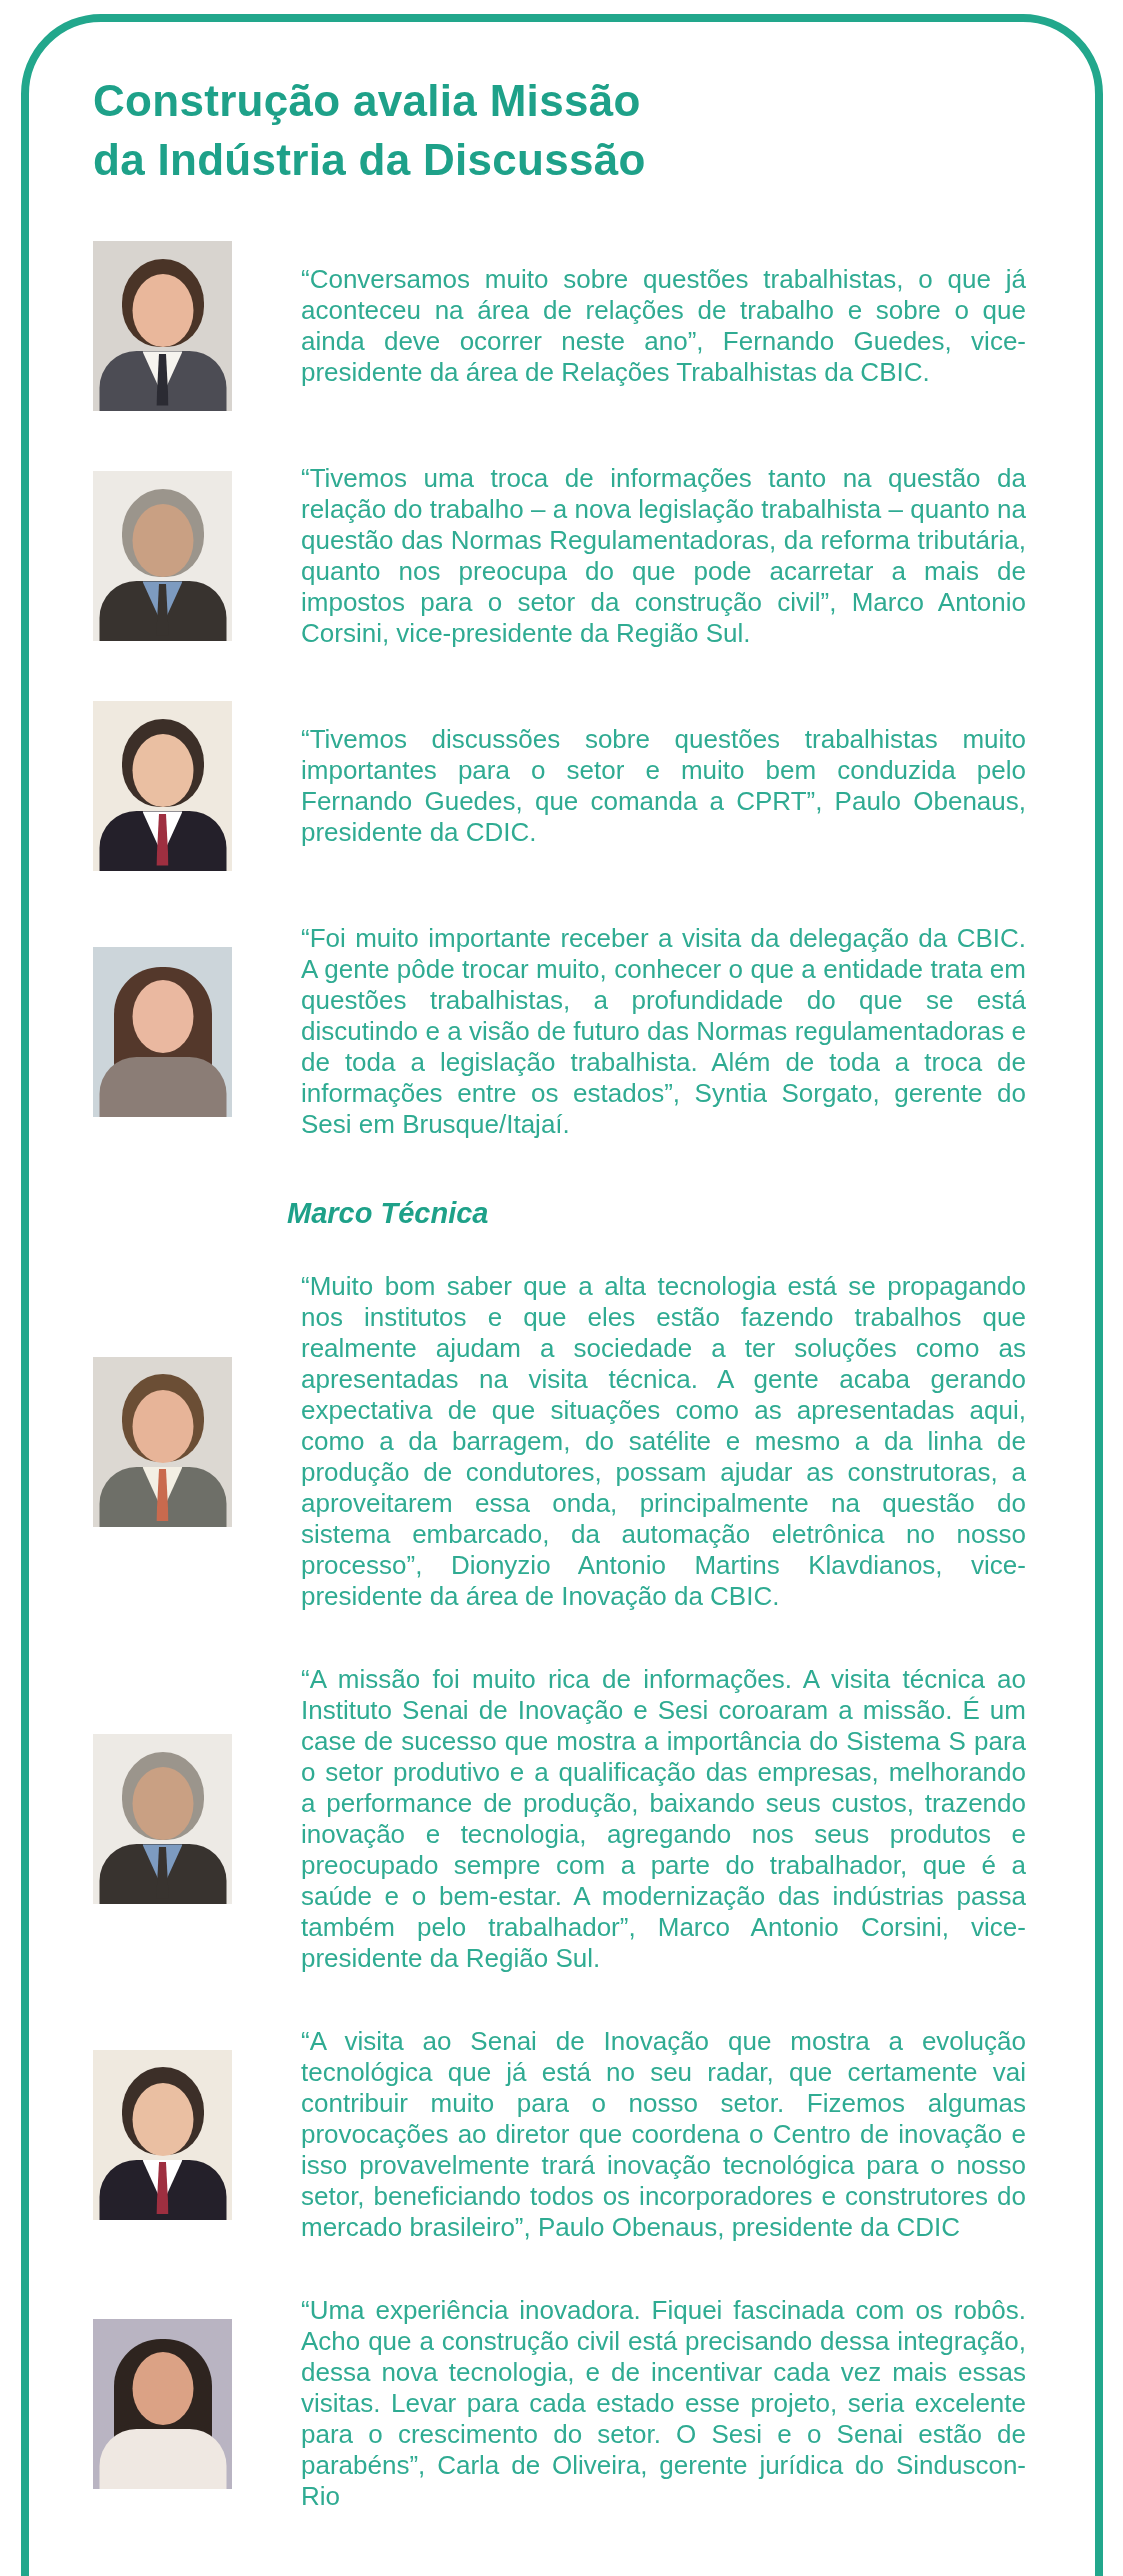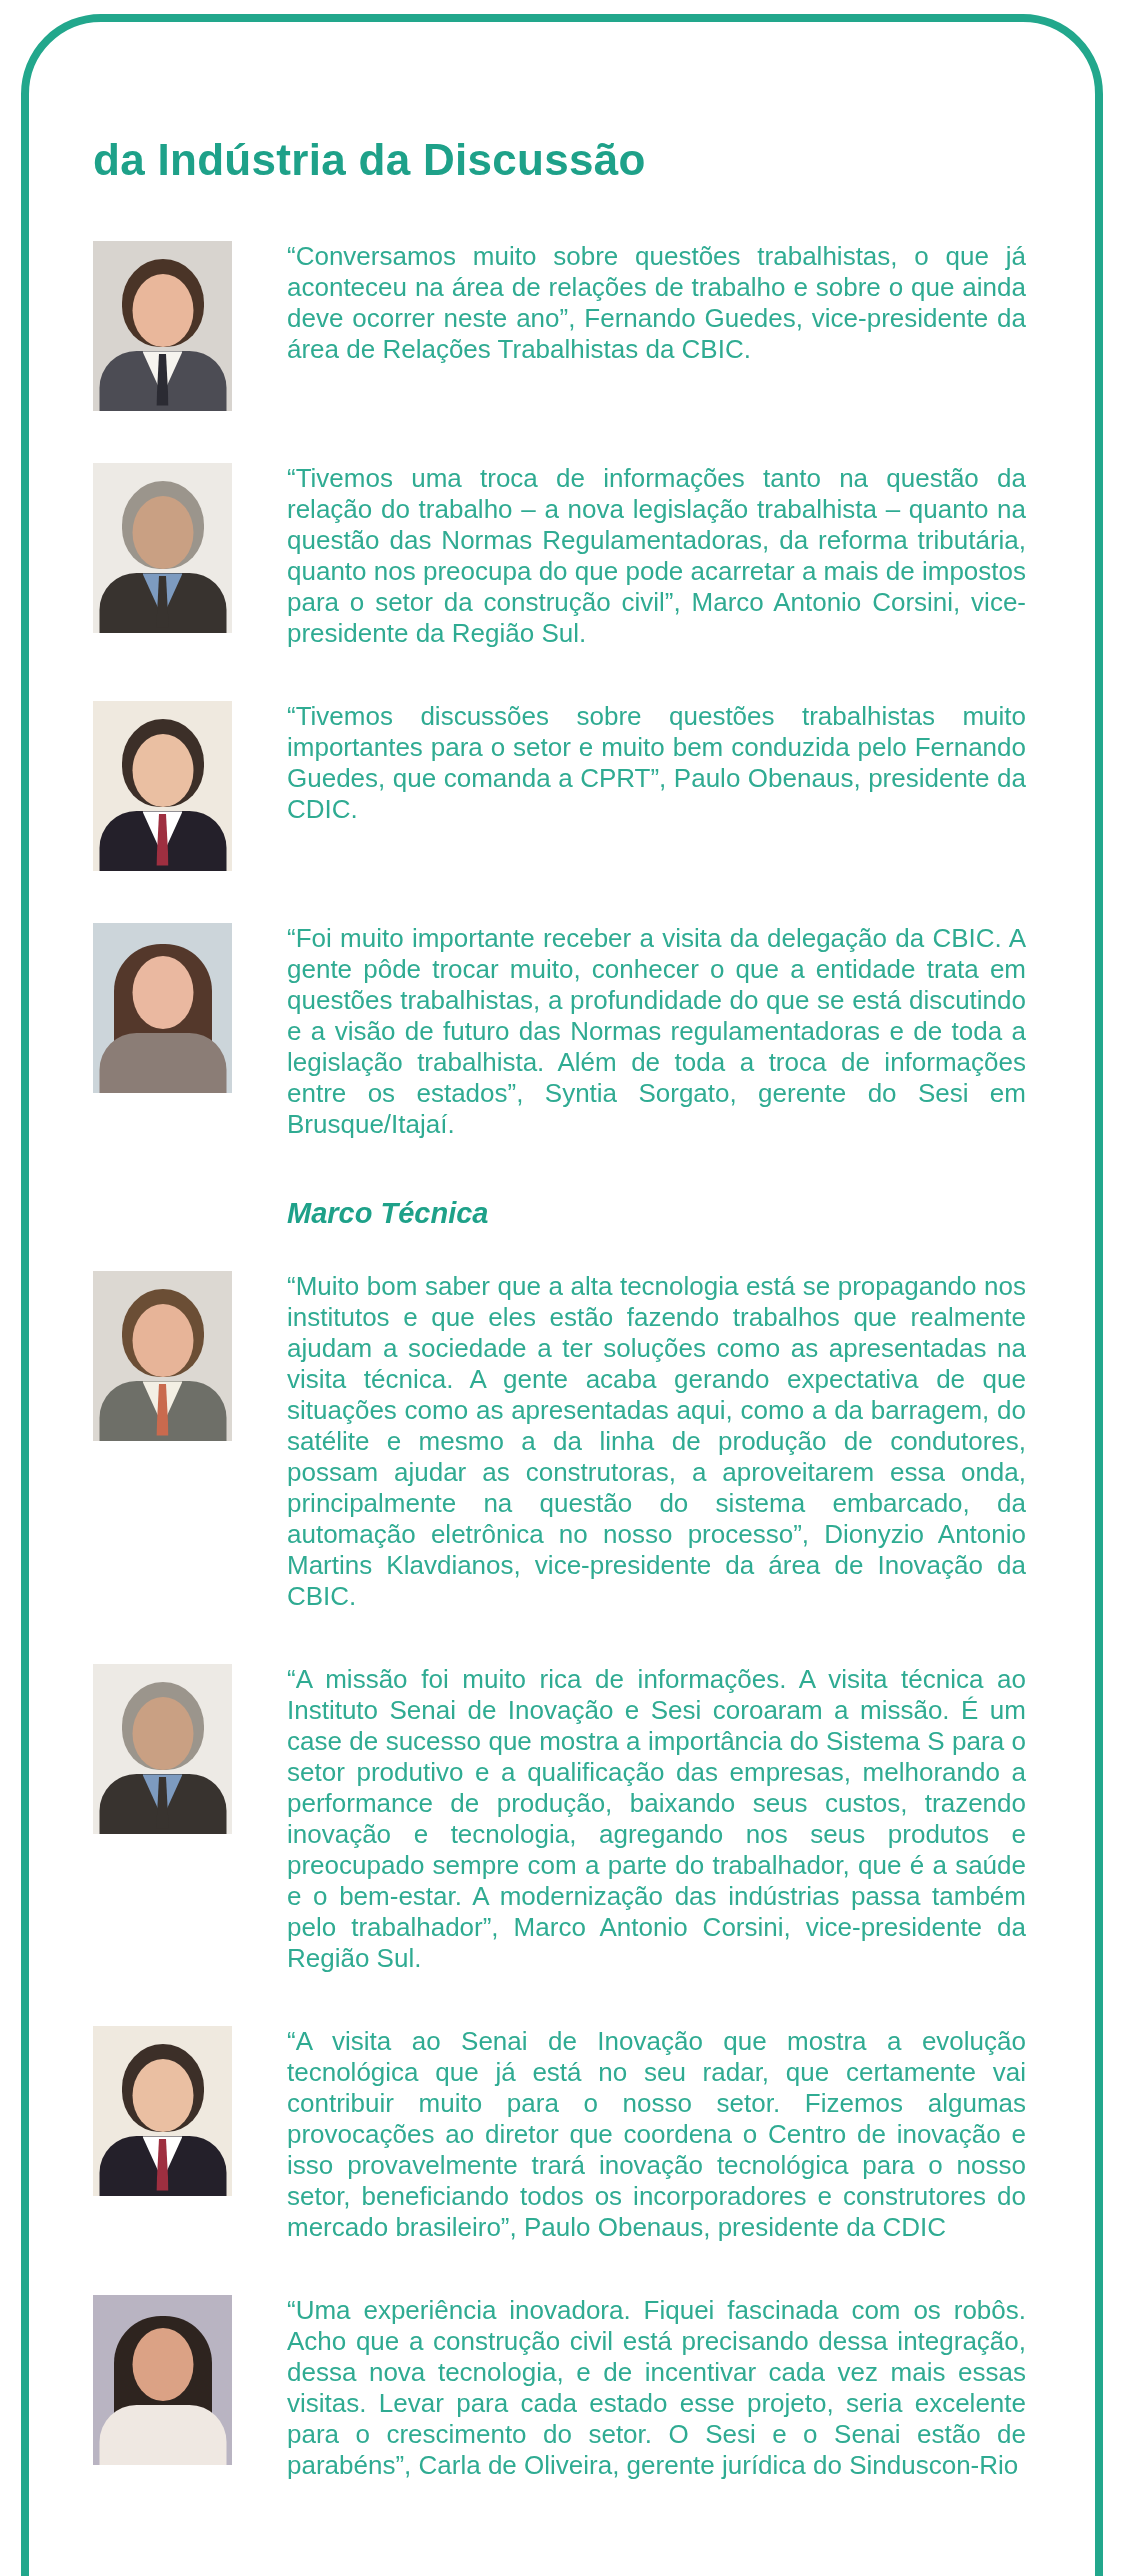--- a/index.html
+++ b/index.html
@@ -43,22 +43,22 @@
   }
   .section-heading{
     margin:57px 0 0 194px;
     color:var(--title);
     font-size:29px;
     font-weight:700;
     font-style:italic;
   }
   .quote-row{
     display:flex;
-    align-items:flex-start;
-    gap:55px;
+    align-items:center;
+    gap:69px;
     margin-top:52px;
   }
   .section-heading + .quote-row{margin-top:41px;}
   .quote-text{
     margin:0;
     flex:1;
     color:var(--body_text);
     font-size:26px;
     line-height:31px;
     text-align:justify;
@@ -103,21 +103,21 @@
   }
 </style>
 </head>
 <body>
 
 <div class="page">
   <div class="frame"></div>
 
   <div class="content">
     <h1 class="title">
-      <br>
+      <span>Construção avalia Missão</span><br>
       <span>da Indústria da Discussão</span>
     </h1>
 
 
     <section class="quote-row">
       <div class="photo short" style="--pbg: #d8d4cf; --phair: #4a3427; --pskin: #e9b79b; --psuit: #4c4c54; --pshirt: #f6f4ef; --ptie: #2b2b33;">
         <span class="hair"></span>
         <span class="face"></span>
         <span class="torso"></span>
       </div>

